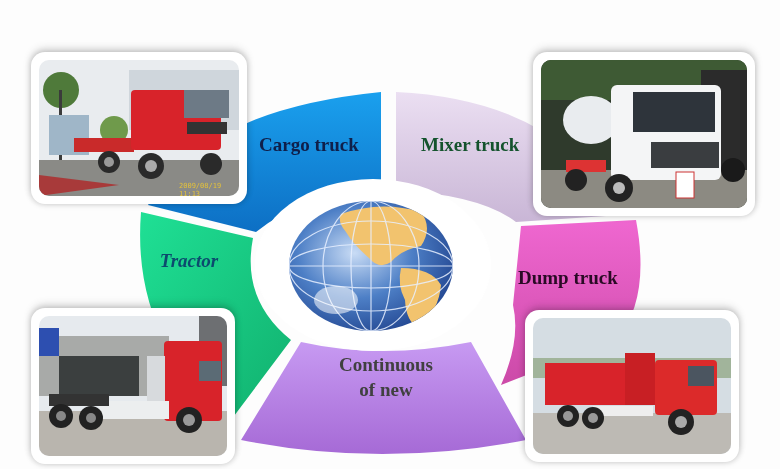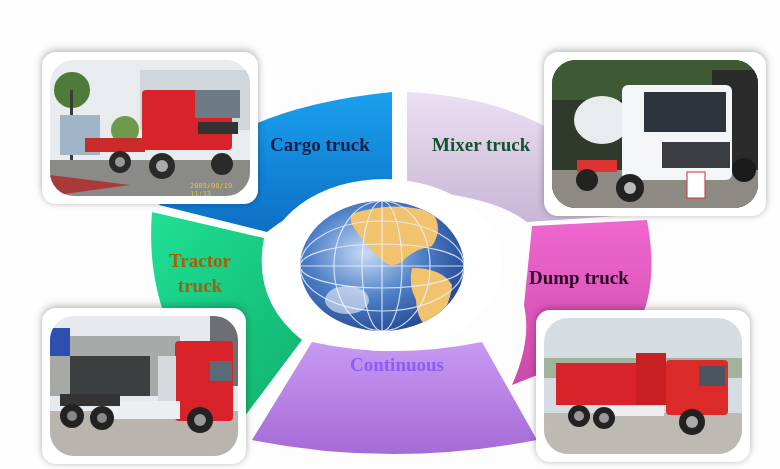--- a/index.html
+++ b/index.html
@@ -2,40 +2,40 @@
 <html><head>
 <meta charset="utf-8">
 <style>
   html, body { margin: 0; padding: 0; }
   body {
     width: 780px; height: 469px; overflow: hidden;
     background: #fdfdfd;
     position: relative;
     font-family: "Liberation Serif", "DejaVu Serif", serif;
   }
-  .stage { position: absolute; left: 12px; top: 0; width: 680px; height: 469px; }
+  .stage { position: absolute; left: 1px; top: 0; width: 680px; height: 469px; }
   svg.ring { position: absolute; left: 0; top: 0; }
   .seg-label {
     position: absolute;
     font-weight: bold;
     font-size: 19px;
     line-height: 25px;
     text-align: center;
     white-space: nowrap;
   }
   .photo-card {
     position: absolute;
     background: #ffffff;
     border-radius: 14px;
     box-shadow: 0 0 6px rgba(0,0,0,0.22), 0 -4px 8px rgba(0,0,0,0.12);
     overflow: hidden;
   }
   .photo-card .photo {
     position: absolute;
-    border-radius: 24px;
+    border-radius: 10px;
     overflow: hidden;
   }
   .photo svg { display: block; }
   .stamp {
     position: absolute;
     font-family: "DejaVu Sans Mono", monospace;
     font-size: 7px;
     color: #e4c23a;
   }
 </style>
@@ -103,26 +103,26 @@
           <line x1="370" y1="201" x2="370" y2="331"></line>
         </g>
         <ellipse cx="335" cy="300" rx="22" ry="14" fill="#ffffff" opacity="0.55"></ellipse>
       </g>
     </g>
   </svg>
 
   <div class="seg-label" style="left:258px; top:132px; color:#0f1f4a;">Cargo truck</div>
   <div class="seg-label" style="left:420px; top:132px; color:#14532d;">Mixer truck</div>
   <div class="seg-label" style="left:517px; top:265px; color:#2a0a25;">Dump truck</div>
-  <div class="seg-label" style="left:320px; top:352px; width:130px; color:#8b5cf6;">
+  <div class="seg-label" style="left:320px; top:352px; width:130px; color:#404040;">
     <div>Continuous</div>
-  </div>
-  <div class="seg-label" style="left:148px; top:248px; width:80px; color:#a16207;">
+    <div>of new</div>
+  </div>
+  <div class="seg-label" style="left:148px; top:248px; width:80px; color:#0c4a6e;font-style:italic;">
     <div>Tractor</div>
-    <div>truck</div>
   </div>
 
   <div class="photo-card" style="left:30px; top:52px; width:216px; height:152px;">
     <div class="photo" style="left:8px; top:8px; width:200px; height:136px;">
       <svg width="200" height="136" viewBox="0 0 200 136">
         <rect width="200" height="136" fill="#e9ecef"></rect>
         <rect x="90" y="10" width="110" height="60" fill="#cfd6dc"></rect>
         <circle cx="22" cy="30" r="18" fill="#4f7a3a"></circle>
         <rect x="20" y="30" width="3" height="80" fill="#3b3b3b"></rect>
         <rect x="10" y="55" width="40" height="40" fill="#9fb6c8"></rect>

